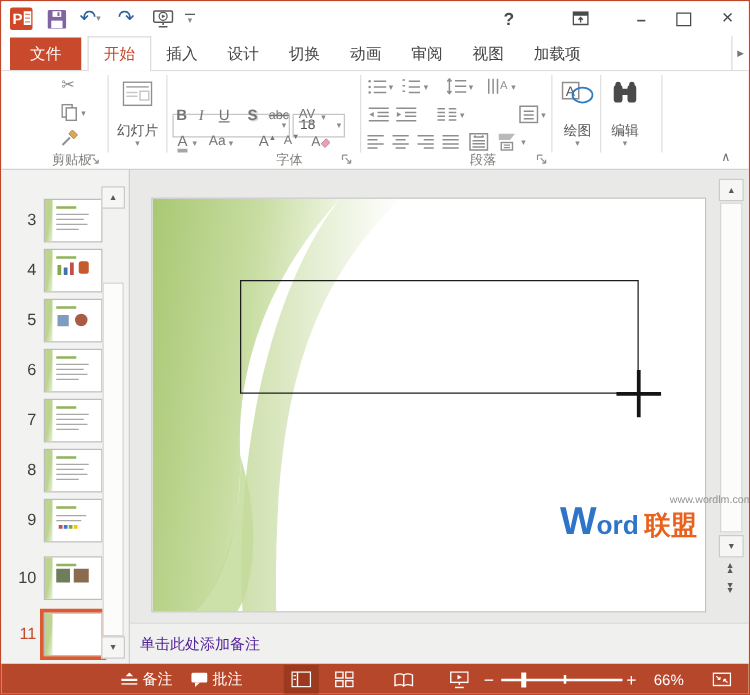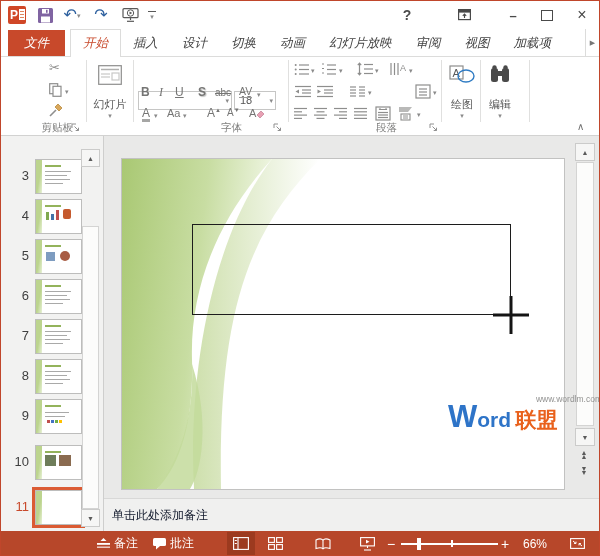--- a/index.html
+++ b/index.html
@@ -15,21 +15,21 @@
   #ppticon{left:7px;top:5px;width:18px;height:18px;background:#D04727;border-radius:2px;position:absolute;}
   #ppticon b{position:absolute;left:2px;top:2px;color:#fff;font-size:12px;font-weight:bold;}
   #ppticon s{position:absolute;right:1px;top:3px;width:6px;height:11px;background:#fff;text-decoration:none;}
   #ppticon s::before{content:"";position:absolute;left:1px;top:2px;width:4px;height:1px;background:#E08660;box-shadow:0 3px 0 #E08660,0 6px 0 #E08660;}
   #title-text{position:absolute;left:160px;top:0;width:245px;height:28px;line-height:28px;text-align:center;
               font-size:12px;color:#3B3B3B;white-space:nowrap;}
   .arrow-glyph{font-size:16px;color:#2C5F9E;line-height:1;}
   .winbox{width:10px;height:9px;border:1.3px solid #4A4A4A;}
 
   
-  #tabs{position:absolute;left:0;top:28px;right:0;height:28px;background:#fff;font-style:italic;}
+  #tabs{position:absolute;left:0;top:28px;right:0;height:28px;background:#fff;}
   #tabs::after{content:"";position:absolute;left:0;right:0;bottom:0;height:1px;background:#DCDCDB;}
   #tab-strip{display:flex;height:28px;padding-left:7px;align-items:flex-end;}
   .tab{line-height:27px;height:27px;padding:0 12px;font-size:12.5px;color:#444;cursor:default;white-space:nowrap;}
   .tab.file{background:#C8492B;color:#fff;margin-right:5px;padding:0 16px;}
   .tab.selected{background:#fff;border:1px solid #DCDCDB;border-bottom:none;color:#C8492B;z-index:2;position:relative;}
   #tab-scroll{position:absolute;right:0;top:28px;width:13px;height:27px;border-left:1px solid #DCDCDB;
               display:flex;align-items:center;justify-content:center;font-size:7px;color:#777;background:#fff;}
 
   
   #ribbon{position:absolute;left:0;top:56px;right:0;height:78px;background:#fff;border-bottom:1px solid #D2D2D1;}
@@ -70,21 +70,21 @@
   #draw-rect{position:absolute;left:88px;top:88px;width:317px;height:89px;border:1px solid #1C1C1C;}
   #watermark{position:absolute;left:344px;top:256px;width:156px;height:42px;z-index:6;}
   #wm-url{position:absolute;right:2px;top:2px;font-size:8.5px;color:#939392;}
   #wm-row{position:absolute;left:0;top:7px;white-space:nowrap;}
   #wm-w{font-size:31px;font-weight:bold;color:#2E74C8;}
   #wm-ord{font-size:21px;font-weight:bold;color:#2E74C8;}
   #wm-cn{font-size:21px;font-weight:bold;color:#E9611C;text-shadow:0 0 1px #fff;}
 
   
   #notes{position:absolute;left:103px;top:497px;right:0;height:33px;background:#F0F0EF;border-top:1px solid #D8D8D7;}
-  #notes-text{position:absolute;left:8px;top:8px;font-size:12px;color:#0f172a;}
+  #notes-text{position:absolute;left:8px;top:8px;font-size:12px;color:#4c1d95;}
 
   
   #statusbar{position:absolute;left:0;top:530px;right:0;height:25px;background:#B7472A;color:#fff;font-size:12px;}
   .stitem{position:absolute;top:0;height:25px;display:flex;align-items:center;gap:4px;color:#fff;}
   .viewbtn{position:absolute;top:1px;height:23px;width:28px;display:flex;align-items:center;justify-content:center;}
   .viewbtn.active{background:#9C3A1F;}
 </style>
 </head>
 <body>
 
@@ -145,21 +145,20 @@
   </div>
 
   <div id="tabs">
     <div id="tab-strip">
         <div class="tab file">文件</div>
         <div class="tab selected">开始</div>
         <div class="tab">插入</div>
         <div class="tab">设计</div>
         <div class="tab">切换</div>
         <div class="tab">动画</div>
-        <div class="tab">幻灯片放映</div>
         <div class="tab">审阅</div>
         <div class="tab">视图</div>
         <div class="tab">加载项</div>
       </div>
   </div>
   <div id="tab-scroll">
     <span>▶</span>
   </div>
 
   <div id="ribbon">

